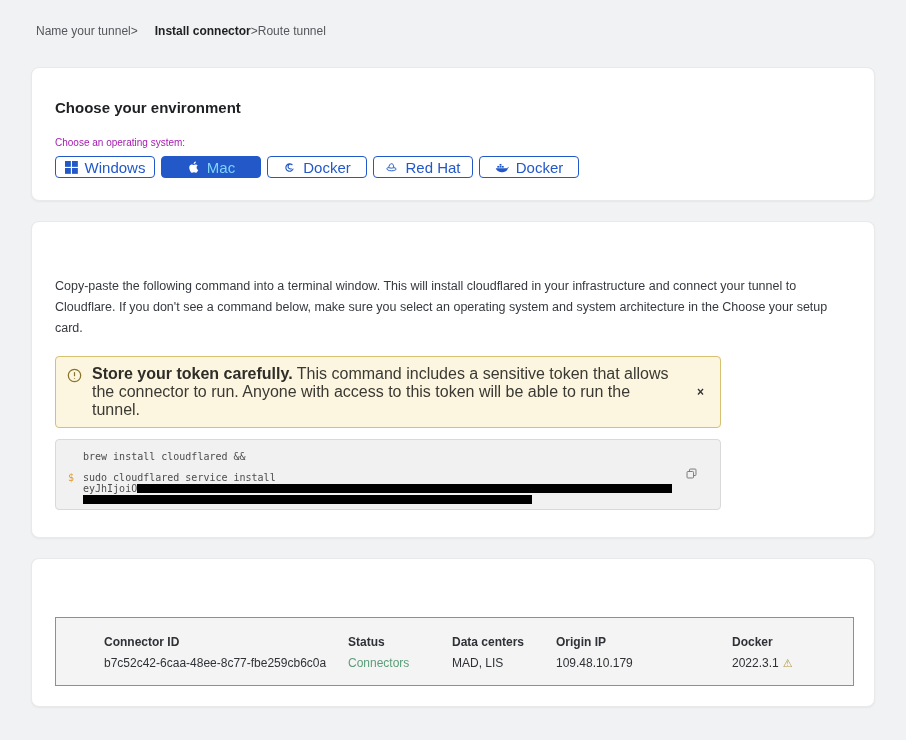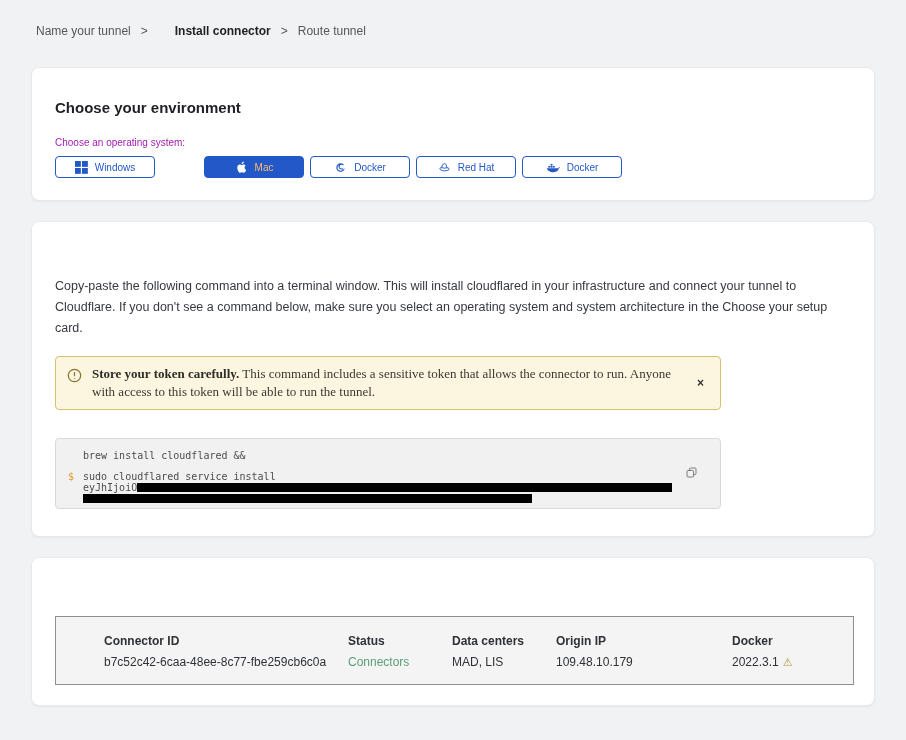--- a/index.html
+++ b/index.html
@@ -6,21 +6,21 @@
   html,body { width:906px; height:740px; }
   body {
     font-family:"Liberation Sans", sans-serif;
     background:#f1f2f3;
     color:#36393f;
     overflow:hidden;
   }
   .page { width:906px; height:740px; }
 
   
-  .breadcrumb { padding:24px 0 0 36px; font-size:12px; color:#56565c; display:flex; align-items:center; gap:10px; }
+  .breadcrumb { padding:24px 0 0 36px; font-size:12px; color:#56565c; display:flex; align-items:center; }
   .bc-item { cursor:default; }
   .bc-item.active { font-weight:bold; color:#1f2023;padding-left:17px; }
   .bc-sep { color:#56565c; }
 
   
   .card {
     background:#ffffff;
     border:1px solid #e9e9ea;
     border-radius:8px;
     margin:0 31px;
@@ -29,45 +29,45 @@
   .card-title { font-size:15px; font-weight:bold; color:#1f2023; }
 
   
   .card-env { margin-top:29px; padding:31px 24px 22px 23px; }
   .os-label { margin-top:21px; font-size:10px; color:#a21caf; }
   .os-row { margin-top:8px; display:flex; gap:6px; }
   .os-btn {
     width:100px; height:22px;
     display:flex; align-items:center; justify-content:center; gap:7px;
     background:#fff; border:1px solid #2258c8; border-radius:4px;
-    color:#2258c8; font-size:10px; font-family:"Liberation Sans",sans-serif;
+    color:#2258c8; font-size:15px; font-family:"Liberation Sans",sans-serif;
     cursor:pointer;
   }
-  .os-btn.selected { background:#2258c8; color:#fdba74;margin-left:43px; }
+  .os-btn.selected { background:#2258c8; color:#7dd3fc; }
   .os-btn svg { display:block; }
 
   
   .card-install { margin-top:20px; padding:33px 30px 27px 23px; }
   .install-desc { margin-top:21px; font-size:12.5px; line-height:21px; color:#36393f; max-width:792px; }
 
   .warn-banner {
     margin-top:17px; width:666px; min-height:44px;
     background:#fcf5e0; border:1px solid #d6c171; border-radius:4px;
     display:flex; align-items:flex-start; padding:8px 12px 8px 11px; gap:10px;
   }
   .warn-icon { margin-top:3px; flex:0 0 auto; }
-  .warn-text { font-size:13px; line-height:18px; color:#3a3933; max-width:588px;font-family:Liberation Serif, serif; }
+  .warn-text { font-size:16px; line-height:18px; color:#3a3933; max-width:588px; }
   .warn-text b { color:#2e2d27; }
   .warn-close {
     margin-left:auto; align-self:center; border:none; background:none;
     font-size:12px; font-weight:bold; color:#333; cursor:pointer; padding:2px 4px;
   }
 
   .code-block {
-    margin-top:28px; width:666px; height:71px; position:relative;
+    margin-top:11px; width:666px; height:71px; position:relative;
     background:#f1f1f1; border:1px solid #d9d9d9; border-radius:4px;
     padding:12px 30px 0 12px;
     font-family:"DejaVu Sans Mono","Liberation Mono",monospace;
     font-size:10px; line-height:10.5px; color:#4d4d4d;
   }
   .code-line { display:flex; height:10.5px; align-items:center; }
   .code-line.spacer { height:10.5px; }
   .code-gutter { width:15px; flex:0 0 auto; color:#e39b2d; }
   .redact { display:inline-block; height:9px; background:#000; vertical-align:middle; }
   .copy-btn {

